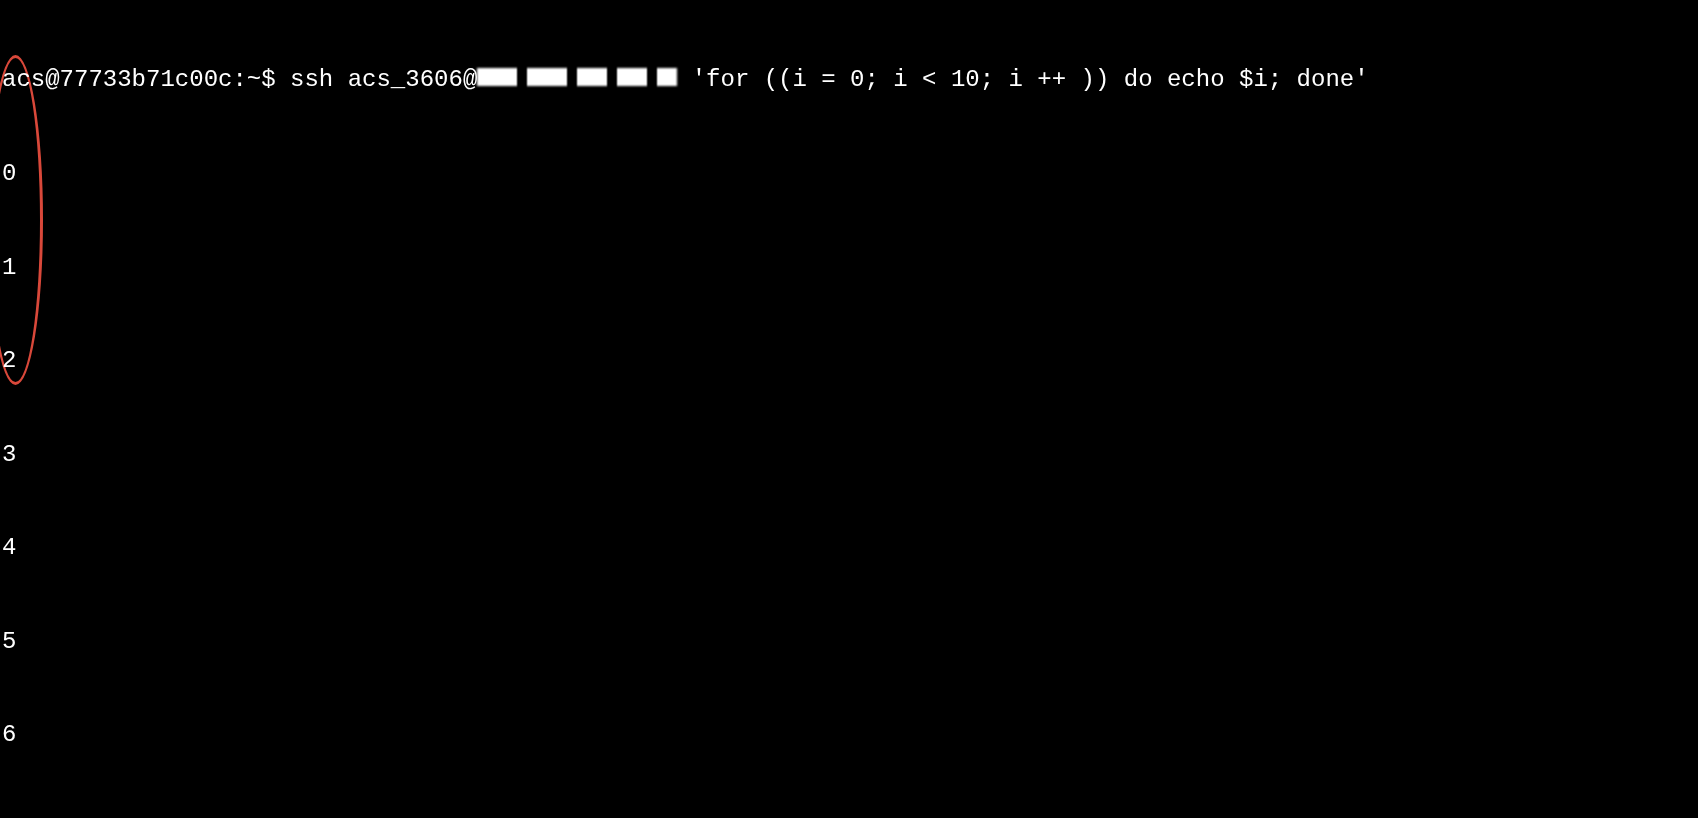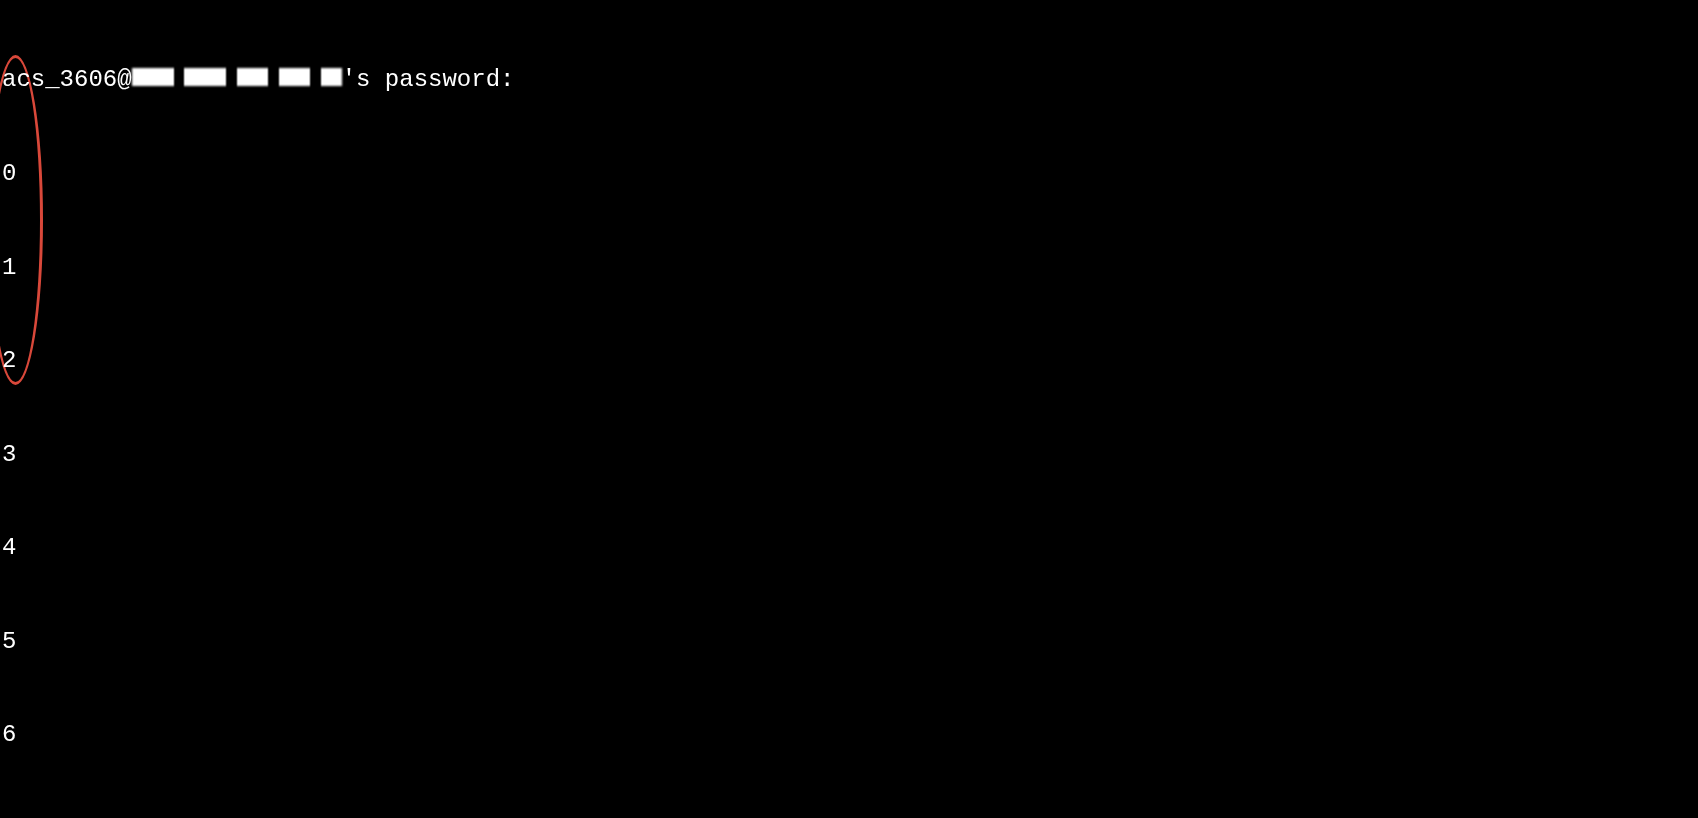--- a/index.html
+++ b/index.html
@@ -58,21 +58,21 @@
       z-index: 1;
       pointer-events: none;
     }
   </style>
 </head>
 <body>
 
 <div class="annotation-ellipse"></div>
 
 <div class="terminal">
-  <span class="line"><span>acs_3606@</span><span class="redacted med"></span><span>'s password:</span></span>
+  <span class="line"><span>acs@77733b71c00c:~$ </span><span>ssh acs_3606@</span><span class="redacted short"></span><span> 'for ((i = 0; i &lt; 10; i ++ )) do echo $i; done'</span></span>
   <span class="line">0</span>
   <span class="line">1</span>
   <span class="line">2</span>
   <span class="line">3</span>
   <span class="line">4</span>
   <span class="line">5</span>
   <span class="line">6</span>
   
   
   

